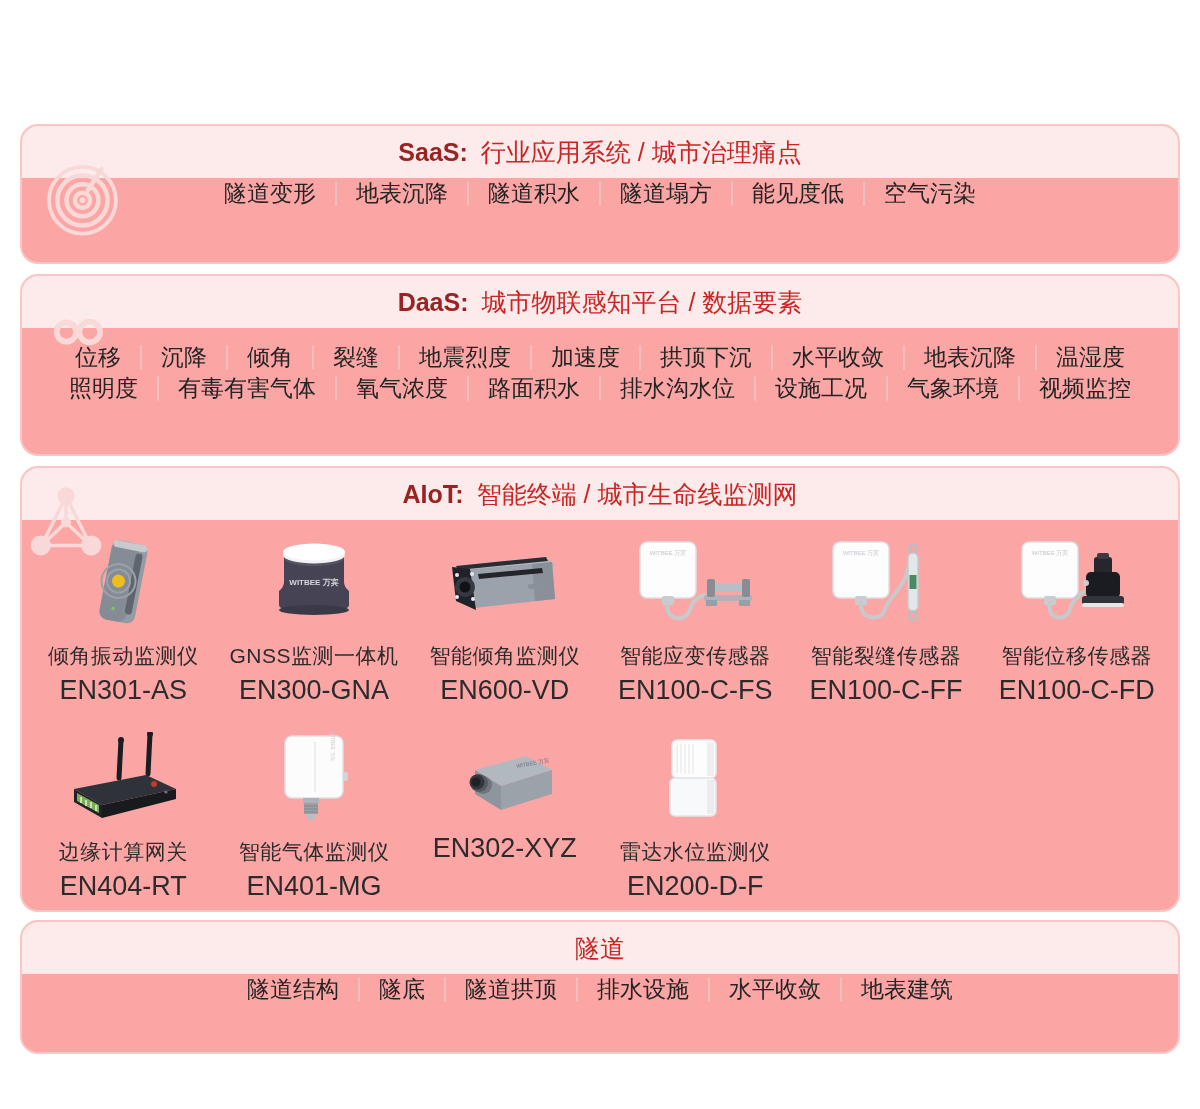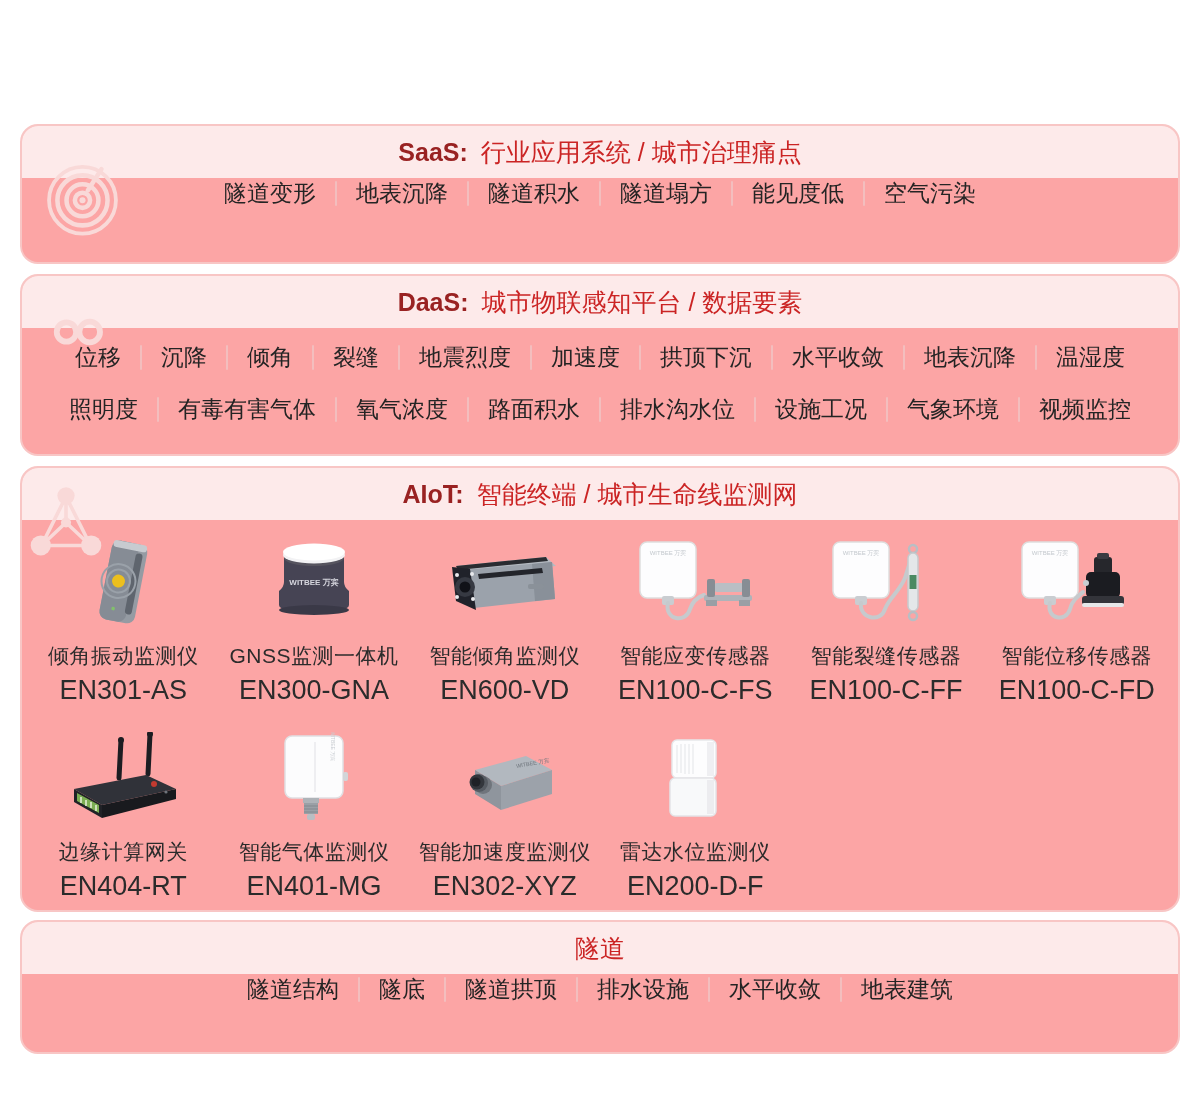--- a/index.html
+++ b/index.html
@@ -23,21 +23,21 @@
   .wm svg { display:block; width:100%; height:100%; }
   .wm-saas { left:24px; top:34px; width:76px; height:76px; }
   .wm-daas { left:27px; top:40px; width:62px; height:32px; }
   .wm-aiot { left:8px;  top:16px; width:72px; height:74px; }
 
   .body { position:relative; z-index:3; }
   .center-body { height:calc(100% - 52px); display:flex; align-items:flex-start; justify-content:center; }
   .chips { display:flex; align-items:center; justify-content:center; white-space:nowrap; }
   .chip { font-size:23px; color:#242424; }
   .sep { width:2px; height:25px; background:#f3bebe; margin:0 19px; border-radius:1px; }
-  .chips-stack { padding-top:14px; display:flex; flex-direction:column; gap:21px; }
+  .chips-stack { padding-top:14px; display:flex; flex-direction:column; }
 
   .products { display:grid; grid-template-columns:repeat(6,1fr);
     padding:16px 6px 0 6px; row-gap:26px; }
   .card { text-align:center; }
   .device { height:96px; display:flex; align-items:center; justify-content:center; }
   .device svg { width:150px; height:96px; display:block; }
   .pname { font-size:21px; color:#2b2b2b; margin-top:10px; letter-spacing:0.5px; }
   .pmodel { font-size:27px; color:#2b2b2b; margin-top:5px; }
 </style>
 </head>
@@ -291,21 +291,20 @@
               <polygon points="45,38 96,24 122,38 71,54" fill="#b2b8bf"></polygon>
               <polygon points="45,38 71,54 71,78 45,62" fill="#8f959d"></polygon>
               <polygon points="71,54 122,38 122,62 71,78" fill="#9ca2aa"></polygon>
               <text x="103" y="33" text-anchor="middle" font-size="5.5" fill="#6f757c" transform="rotate(-10 103 33)">WITBEE 万宾</text>
               <circle cx="53" cy="53" r="9" fill="#70757c"></circle>
               <circle cx="49" cy="51" r="9" fill="#565b62"></circle>
               <circle cx="47" cy="50" r="7.5" fill="#33363c"></circle>
               <circle cx="46" cy="50" r="4.5" fill="#1f2126"></circle>
             </svg>
           </div>
-          <div class="pname">智能加速度监测仪</div>
           <div class="pmodel">EN302-XYZ</div>
         </div>
         <div class="card">
           <div class="device">
             <svg viewBox="0 0 150 96">
               <rect x="52" y="8" width="44" height="38" rx="5" fill="#fdfdfe" stroke="#e6e7ea" stroke-width="1.5"></rect>
               <path d="M57 13 V41 M61 12 V41 M65 12 V42 M69 12 V42 M73 12 V42" stroke="#f0f1f3" stroke-width="2"></path>
               <rect x="87" y="10" width="7" height="34" fill="#efeff2"></rect>
               <rect x="50" y="46" width="46" height="38" rx="5" fill="#f8f9fa" stroke="#e3e4e7" stroke-width="1.5"></rect>
               <rect x="87" y="48" width="7" height="34" fill="#ececef"></rect>

